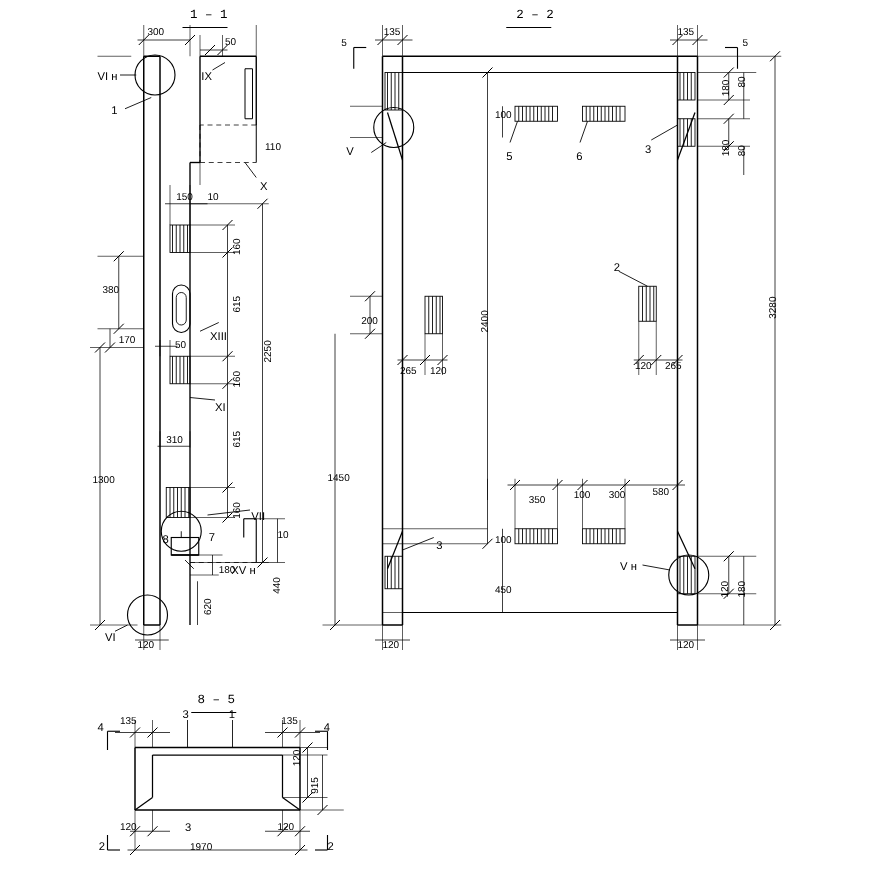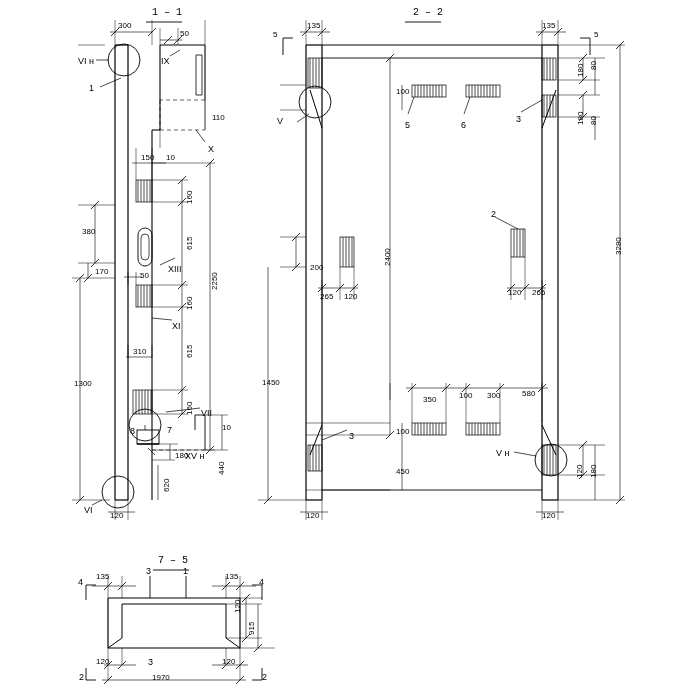--- a/index.html
+++ b/index.html
@@ -586,21 +586,21 @@
     </g>
 
     <line x1="150" y1="576" x2="150" y2="598" stroke-width="0.5"></line>
     <line x1="186" y1="576" x2="186" y2="598" stroke-width="0.5"></line>
   </g>
 </svg>
 
 <div id="labels-layer">
       <div class="lbl t" style="left: 152px; top: 8px;">1 – 1</div>
       <div class="lbl t" style="left: 413px; top: 8px;">2 – 2</div>
-      <div class="lbl t" style="left: 158px; top: 556px;">7 – 5</div>
+      <div class="lbl t" style="left: 158px; top: 556px;">8 – 5</div>
       <div class="lbl s" style="left: 118px; top: 22px;">300</div>
       <div class="lbl s" style="left: 180px; top: 30px;">50</div>
       <div class="lbl " style="left: 78px; top: 57px;">VI н</div>
       <div class="lbl " style="left: 161px; top: 57px; text-align: center;">IX</div>
       <div class="lbl " style="left: 89px; top: 84px;">1</div>
       <div class="lbl " style="left: 208px; top: 145px;">X</div>
       <div class="lbl s" style="left: 212px; top: 114px;">110</div>
       <div class="lbl s" style="left: 141px; top: 154px;">150</div>
       <div class="lbl s" style="left: 166px; top: 154px;">10</div>
       <div class="lbl s" style="left: 82px; top: 228px;">380</div>
@@ -620,21 +620,21 @@
       <div class="lbl s" style="left: 110px; top: 512px;">120</div>
       <div class="lbl s" style="left: 273px; top: 31px;">5</div>
       <div class="lbl s" style="left: 307px; top: 22px;">135</div>
       <div class="lbl s" style="left: 542px; top: 22px;">135</div>
       <div class="lbl s" style="left: 594px; top: 31px;">5</div>
       <div class="lbl " style="left: 277px; top: 117px;">V</div>
       <div class="lbl s" style="left: 396px; top: 88px;">100</div>
       <div class="lbl " style="left: 405px; top: 121px;">5</div>
       <div class="lbl " style="left: 461px; top: 121px;">6</div>
       <div class="lbl " style="left: 516px; top: 115px;">3</div>
-      <div class="lbl s" style="left: 289px; top: 264px; margin-left: 21px;">200</div>
+      <div class="lbl s" style="left: 289px; top: 253px;">200</div>
       <div class="lbl s" style="left: 320px; top: 293px;">265</div>
       <div class="lbl s" style="left: 344px; top: 293px;">120</div>
       <div class="lbl " style="left: 491px; top: 210px;">2</div>
       <div class="lbl s" style="left: 508px; top: 289px;">120</div>
       <div class="lbl s" style="left: 532px; top: 289px;">265</div>
       <div class="lbl s" style="left: 262px; top: 379px;">1450</div>
       <div class="lbl s" style="left: 423px; top: 396px;">350</div>
       <div class="lbl s" style="left: 459px; top: 392px;">100</div>
       <div class="lbl s" style="left: 487px; top: 392px;">300</div>
       <div class="lbl s" style="left: 522px; top: 390px;">580</div>

